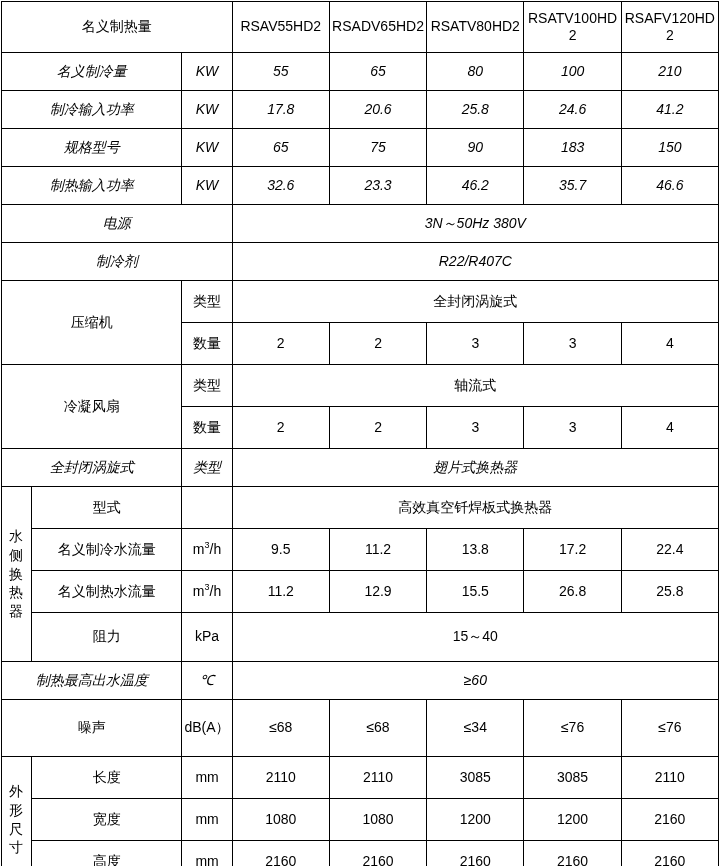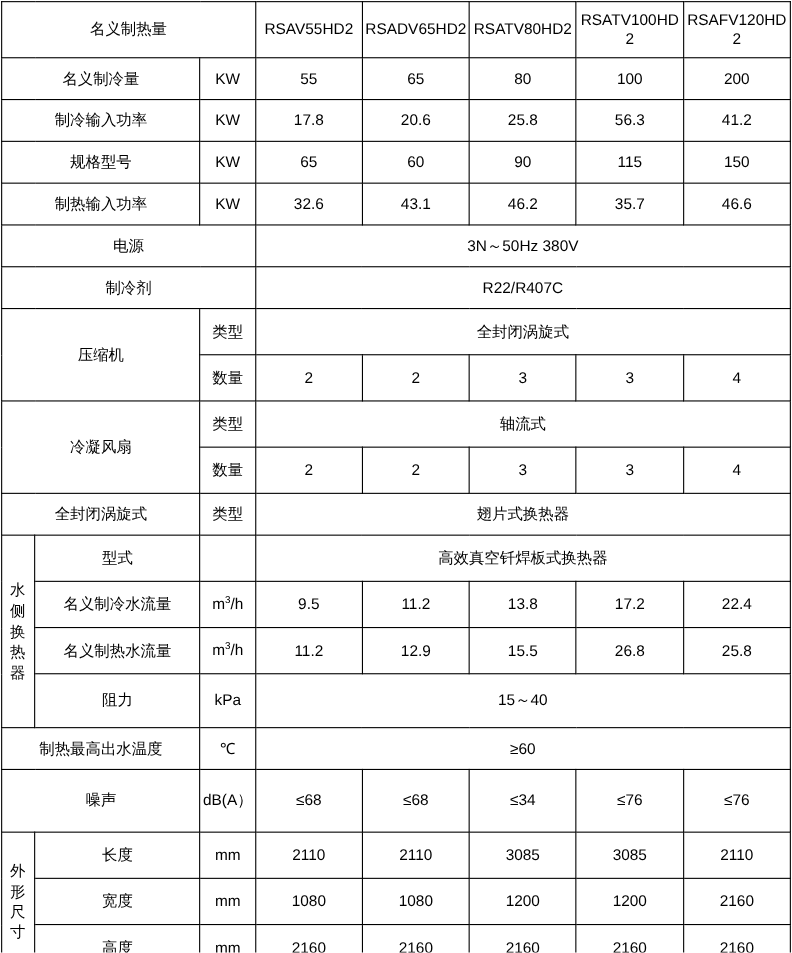--- a/index.html
+++ b/index.html
@@ -38,21 +38,21 @@
     font-size: 14px;
     letter-spacing: 1px;
     padding: 0;
     width: 28px;
   }
   td.vert span {
     display: block;
     line-height: 1.35;
   }
   .row-h-model td { height: 46px; }
-  .row-h-std td { height: 33px; }
+  .row-h-std td { height: 33px; font-style: italic; }
   .row-h-mid td { height: 37px; }
   .row-h-tall td { height: 44px; }
   .row-h-noise td { height: 52px; }
   sup.sup { font-size: 9px; vertical-align: super; }
 </style>
 </head>
 <body>
 
 <table id="spec-table">
   <colgroup>
@@ -76,48 +76,48 @@
     <td>RSAFV120HD2</td>
   </tr>
 
   <tr class="row-h-std">
     <td colspan="2" class="label">名义制冷量</td>
     <td class="unit">KW</td>
     <td>55</td>
     <td>65</td>
     <td>80</td>
     <td>100</td>
-    <td>200</td>
+    <td>210</td>
   </tr>
 
   <tr class="row-h-std">
     <td colspan="2" class="label">制冷输入功率</td>
     <td class="unit">KW</td>
     <td>17.8</td>
     <td>20.6</td>
     <td>25.8</td>
-    <td>56.3</td>
+    <td>24.6</td>
     <td>41.2</td>
   </tr>
 
   <tr class="row-h-std">
     <td colspan="2" class="label">规格型号</td>
     <td class="unit">KW</td>
     <td>65</td>
-    <td>60</td>
+    <td>75</td>
     <td>90</td>
-    <td>115</td>
+    <td>183</td>
     <td>150</td>
   </tr>
 
   <tr class="row-h-std">
     <td colspan="2" class="label">制热输入功率</td>
     <td class="unit">KW</td>
     <td>32.6</td>
-    <td>43.1</td>
+    <td>23.3</td>
     <td>46.2</td>
     <td>35.7</td>
     <td>46.6</td>
   </tr>
 
   <tr class="row-h-std">
     <td colspan="3" class="label">电源</td>
     <td colspan="5">3N～50Hz 380V</td>
   </tr>
 

